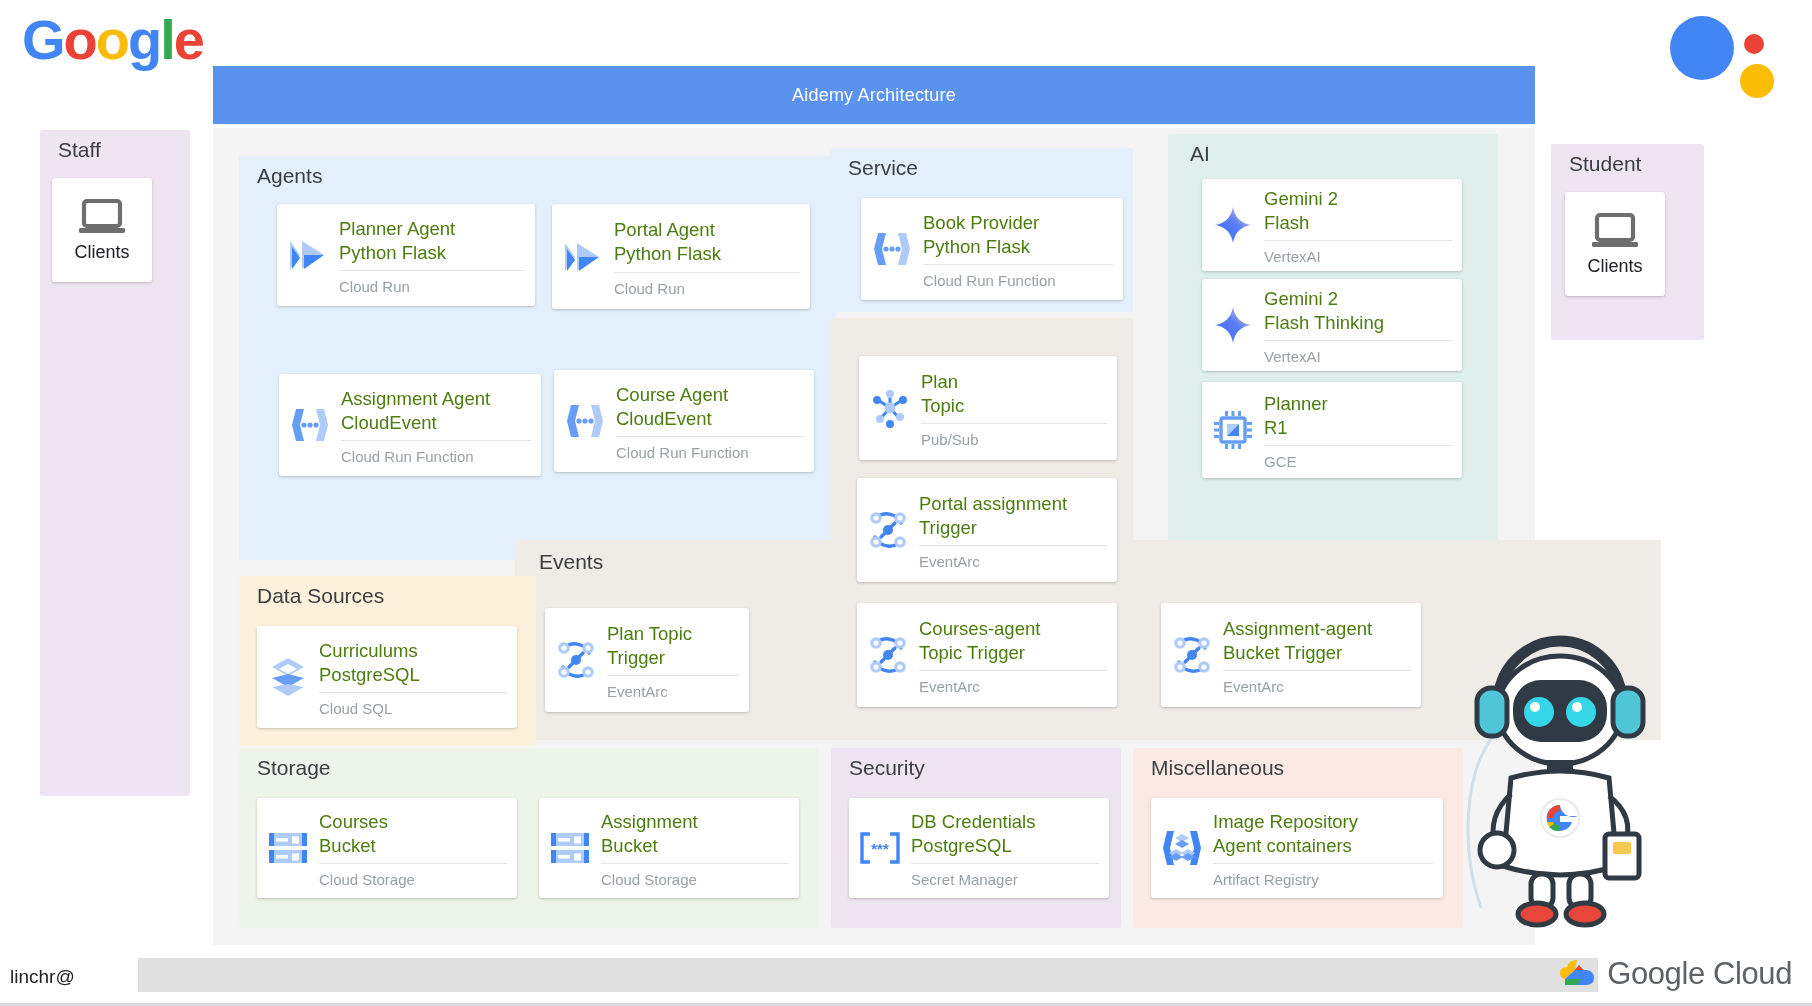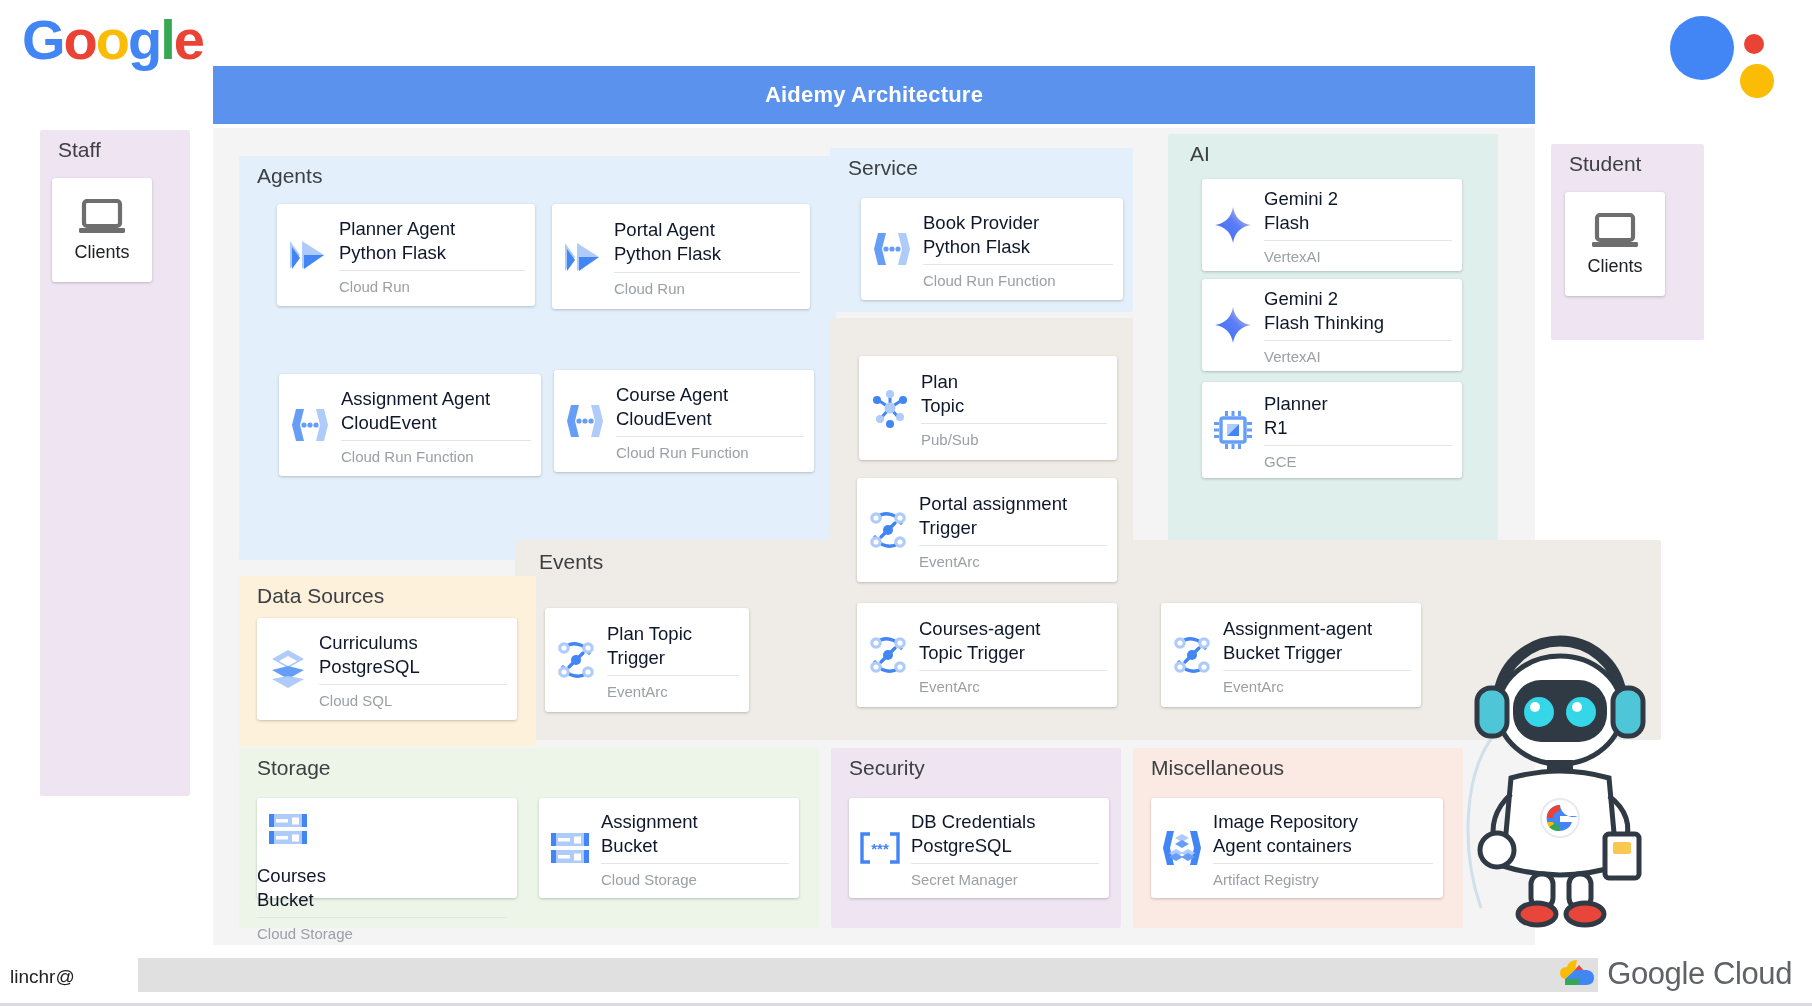--- a/index.html
+++ b/index.html
@@ -23,39 +23,39 @@
   .assist .d-blue { position:absolute; left:0; top:8px; width:64px; height:64px;
                     border-radius:50%; background:#4285F4; }
   .assist .d-red  { position:absolute; left:74px; top:26px; width:20px; height:20px;
                     border-radius:50%; background:#EA4335; }
   .assist .d-yel  { position:absolute; left:70px; top:56px; width:34px; height:34px;
                     border-radius:50%; background:#FBBC05; }
 
   
   .titlebar { position:absolute; left:213px; top:66px; width:1322px; height:58px;
               background:#5B92EE; display:flex; align-items:center; justify-content:center; }
-  .titlebar .t { color:#fff; font-size:22px; font-weight:700; letter-spacing:.2px; }
+  .titlebar .t { color:#fff; font-size:18px; font-weight:400; letter-spacing:.2px; }
 
   
   .canvas { position:absolute; left:213px; top:128px; width:1322px; height:817px;
             background:#F4F4F4; }
 
   
   .group { position:absolute; border-radius:2px; }
   .group > .glabel { position:absolute; left:18px; top:8px; font-size:21px;
                      color:#3C4043; font-weight:400; white-space:nowrap; }
 
   
   .card { position:absolute; background:#fff; border-radius:3px;
           box-shadow: 0 1px 3px rgba(0,0,0,.22); display:flex; align-items:stretch; }
   .card .ic { width:62px; flex:0 0 62px; display:flex; align-items:center;
               justify-content:center; }
   .card .body { flex:1 1 auto; display:flex; flex-direction:column;
                 justify-content:center; padding-right:10px; }
-  .card .ttl { font-size:18.5px; color:#0f172a; line-height:1.28; padding-top:4px; }
+  .card .ttl { font-size:18.5px; color:#4d7c0f; line-height:1.28; padding-top:4px; }
   .card .sub { font-size:15px; color:#9AA0A6; border-top:1px solid #E4E5E7;
                margin-top:6px; padding-top:7px; padding-bottom:2px; }
 
   
   .clientcard { position:absolute; background:#fff; border-radius:3px;
                 box-shadow:0 1px 3px rgba(0,0,0,.22);
                 display:flex; flex-direction:column; align-items:center;
                 justify-content:center; }
   .clientcard .lbl { font-size:18px; color:#202124; margin-top:4px; }
 
@@ -295,21 +295,21 @@
     </div>
 
     <div class="group" style="left:302px; top:412px; width:1146px; height:200px; background:#EFEBE7;">
       <div class="glabel" style="left:24px; top:10px;">Events</div>
     </div>
 
     <div class="group" style="left:617px; top:190px; width:303px; height:230px; background:#EFEBE7;"></div>
 
     <div class="group" style="left:26px; top:448px; width:297px; height:170px; background:#FDF1DC;">
       <div class="glabel">Data Sources</div>
-      <div class="card" style="left:18px; top:42px; width:260px; height:102px;">
+      <div class="card" style="left:18px; top:50px; width:260px; height:102px;">
         <div class="ic">
           <svg width="40" height="42" viewBox="0 0 40 42">
             <path d="M20 2 L36 11 L20 20 L4 11 Z" fill="#AECBFA"></path>
             <path d="M20 8 L29 13 L20 18 L11 13 Z" fill="#fff"></path>
             <path d="M20 18 L36 22 L20 31 L4 22 Z" fill="#669DF6"></path>
             <path d="M20 28 L36 31 L20 40 L4 31 Z" fill="#AECBFA"></path>
           </svg>
         </div>
         <div class="body">
           <div class="ttl">
@@ -431,21 +431,21 @@
           <span>Assignment-agent</span><br>
           <span>Bucket Trigger</span>
         </div>
         <div class="sub">EventArc</div>
       </div>
     </div>
 
     <div class="group" style="left:26px; top:620px; width:580px; height:180px; background:#EDF5E8;">
       <div class="glabel">Storage</div>
 
-      <div class="card" style="left:18px; top:50px; width:260px; height:100px;flex-direction:column;">
+      <div class="card" style="left:18px; top:50px; width:260px; height:100px;">
         <div class="ic">
           <svg width="42" height="40" viewBox="0 0 42 40">
             <rect x="2" y="5" width="38" height="13" rx="1.5" fill="#AECBFA"></rect>
             <rect x="2" y="22" width="38" height="13" rx="1.5" fill="#AECBFA"></rect>
             <rect x="2" y="5" width="5" height="13" fill="#4285F4"></rect>
             <rect x="2" y="22" width="5" height="13" fill="#4285F4"></rect>
             <rect x="35" y="5" width="5" height="13" fill="#4285F4"></rect>
             <rect x="35" y="22" width="5" height="13" fill="#4285F4"></rect>
             <rect x="9" y="10" width="12" height="3.5" fill="#fff"></rect>
             <rect x="9" y="27" width="12" height="3.5" fill="#fff"></rect>

